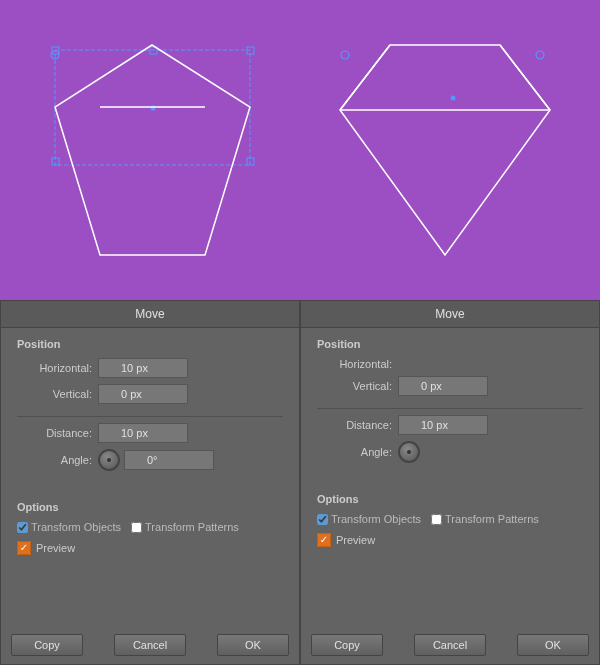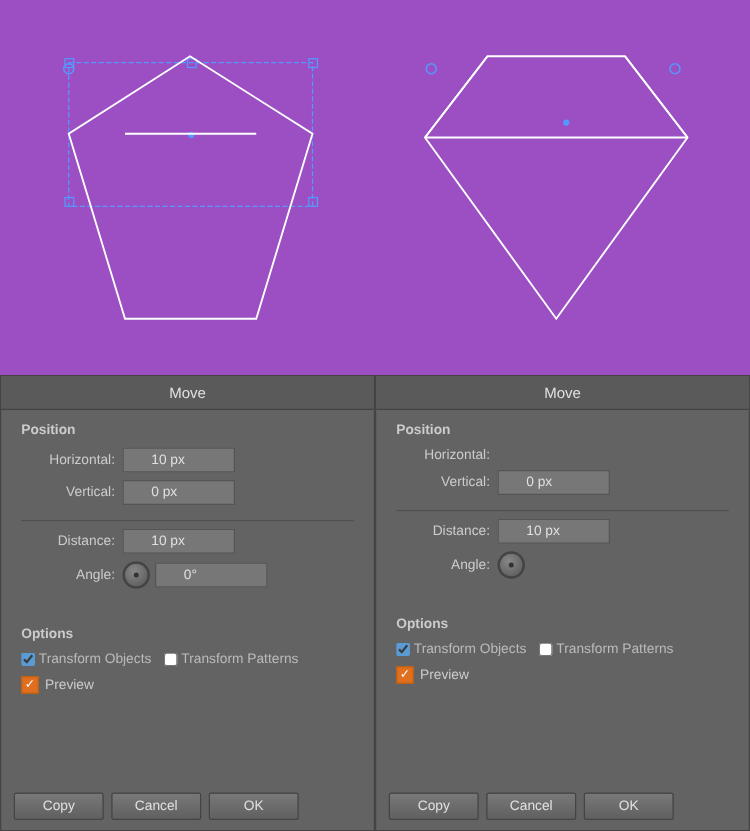--- a/index.html
+++ b/index.html
@@ -185,21 +185,21 @@
     }
 
     .preview-label {
       color: #cccccc;
       font-size: 11px;
     }
 
     .buttons-row {
       display: flex;
       gap: 6px;
-      justify-content: flex-start;
+      justify-content: space-between;
       padding: 6px 10px 8px;
     }
 
     .btn {
       padding: 4px 0;
       width: 72px;
       background: linear-gradient(to bottom, #787878, #606060);
       border: 1px solid #444;
       color: #e0e0e0;
       font-size: 11px;

